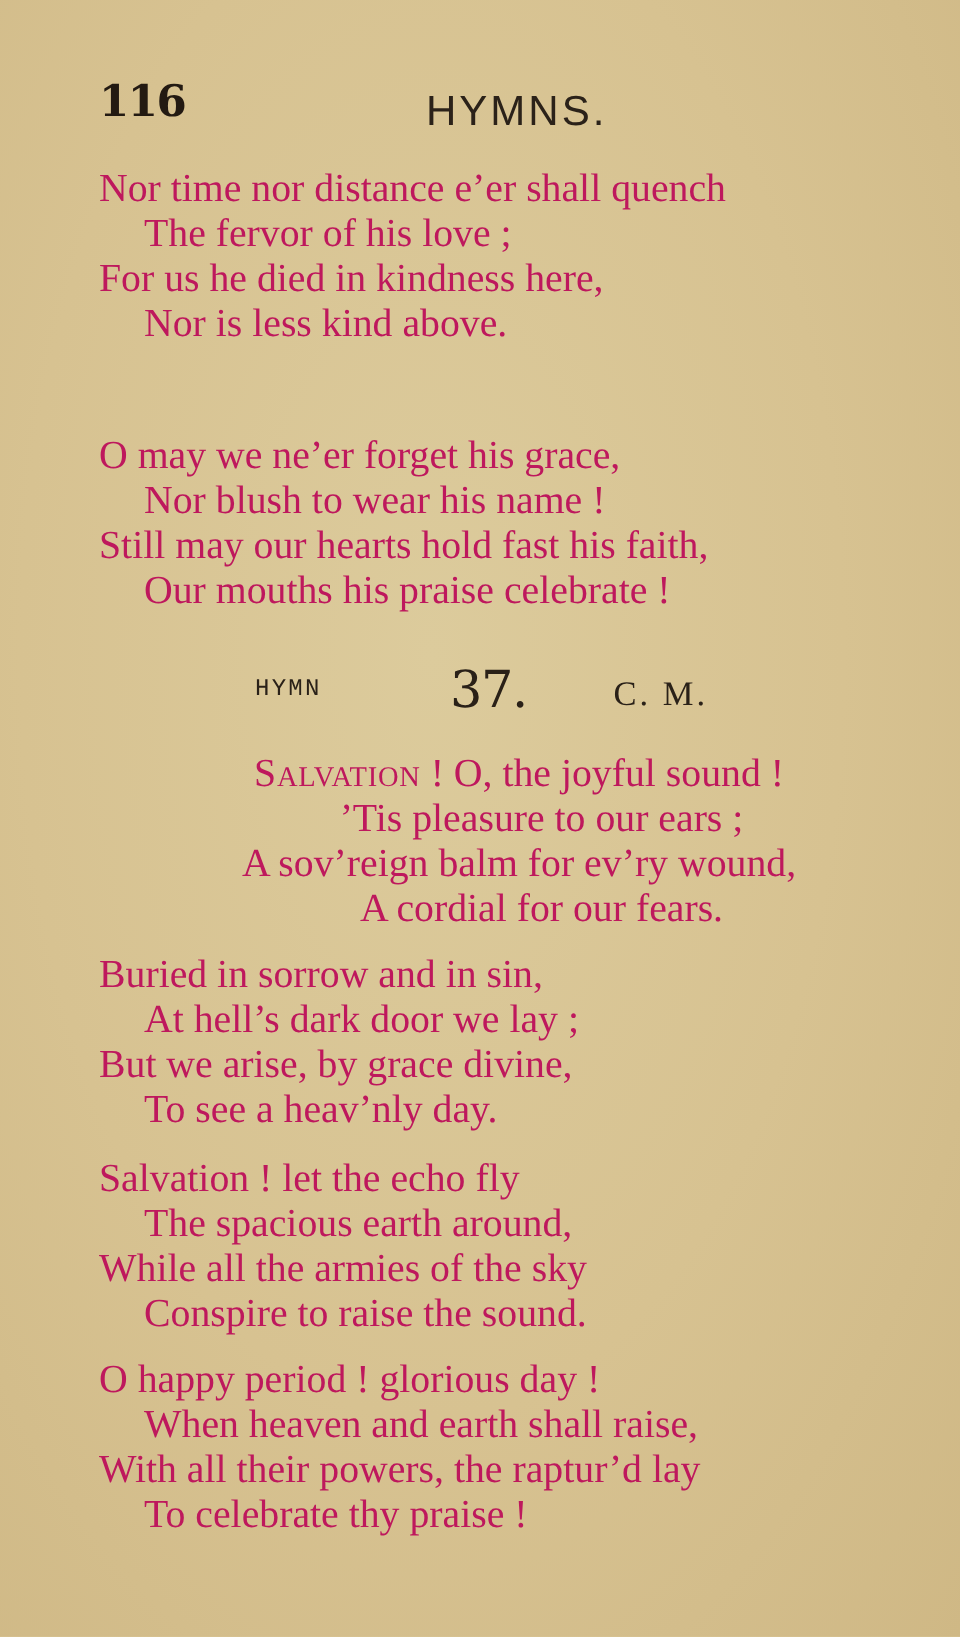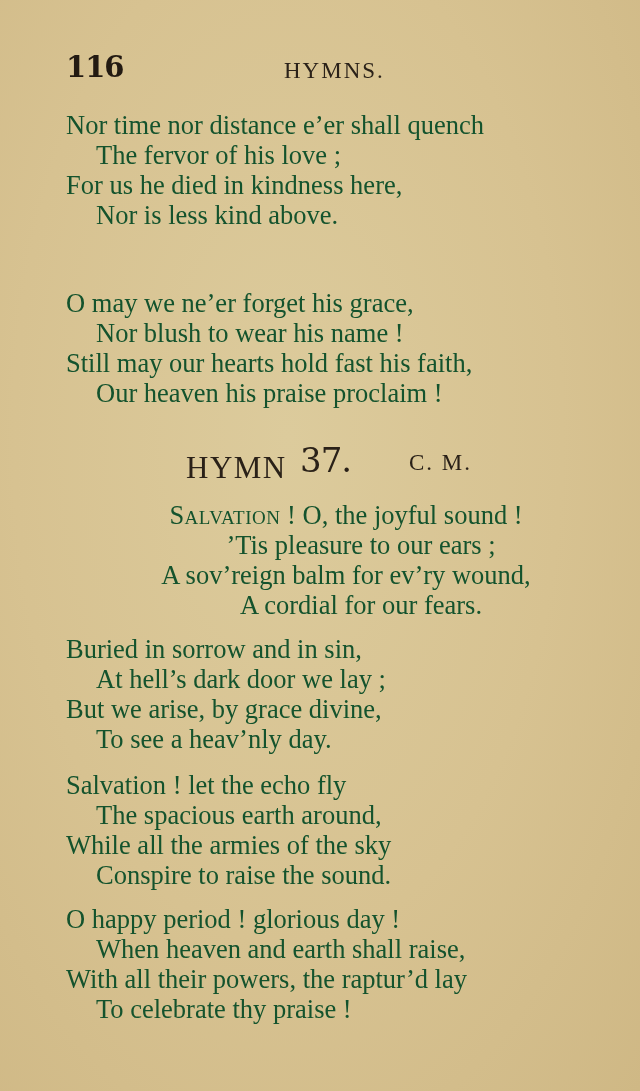--- a/index.html
+++ b/index.html
@@ -35,58 +35,58 @@
       font-family: "DejaVu Serif", serif;
       font-size: 29px;
       font-weight: bold;
       letter-spacing: -1px;
       color: #231a12;
     }
     .section-title {
       position: absolute;
       left: 284px;
       top: 8px;
-      font-family: Liberation Serif, serif;
-      font-size: 23px;
+      font-family: Liberation Sans, sans-serif;
+      font-size: 28px;
       letter-spacing: 2px;
       color: #2b2219;
     }
     .stanza {
       position: absolute;
       left: 66px;
       width: 560px;
     }
     .line {
       font-family: "Liberation Serif", serif;
       font-size: 26.5px;
       line-height: 30px;
       height: 30px;
       white-space: nowrap;
-      color: #14532d;
+      color: #be185d;
     }
     .line.indent {
       padding-left: 30px;
     }
     .sc {
       font-variant: small-caps;
       letter-spacing: 0.5px;
     }
     .hymn-heading {
       position: absolute;
       top: 440px;
       left: 0;
       width: 640px;
       height: 46px;
     }
     .hymn-word {
       position: absolute;
-      left: 186px;
+      left: 170px;
       top: 10px;
-      font-family: Liberation Serif, serif;
-      font-size: 31px;
+      font-family: Liberation Mono, monospace;
+      font-size: 16px;
       letter-spacing: 1.5px;
     }
     .hymn-number {
       position: absolute;
       left: 300px;
       top: 0px;
       font-family: "DejaVu Serif", serif;
       font-size: 34px;
       letter-spacing: -1px;
     }
@@ -113,21 +113,21 @@
     <div class="line">Nor time nor distance e’er shall quench</div>
     <div class="line indent">The fervor of his love ;</div>
     <div class="line">For us he died in kindness here,</div>
     <div class="line indent">Nor is less kind above.</div>
   </div>
 
   <div class="stanza" style="top:248px;margin-top:40px;">
     <div class="line">O may we ne’er forget his grace,</div>
     <div class="line indent">Nor blush to wear his name !</div>
     <div class="line">Still may our hearts hold fast his faith,</div>
-    <div class="line indent">Our heaven his praise proclaim !</div>
+    <div class="line indent">Our mouths his praise celebrate !</div>
   </div>
 
   <div class="hymn-heading">
     <span class="hymn-word">HYMN</span>
     <span class="hymn-number">37.</span>
     <span class="hymn-meter">C. M.</span>
   </div>
 
   <div class="stanza" style="top:500px;text-align:center;">
     <div class="line"><span class="sc">Salvation</span><span> ! O, the joyful sound !</span></div>

